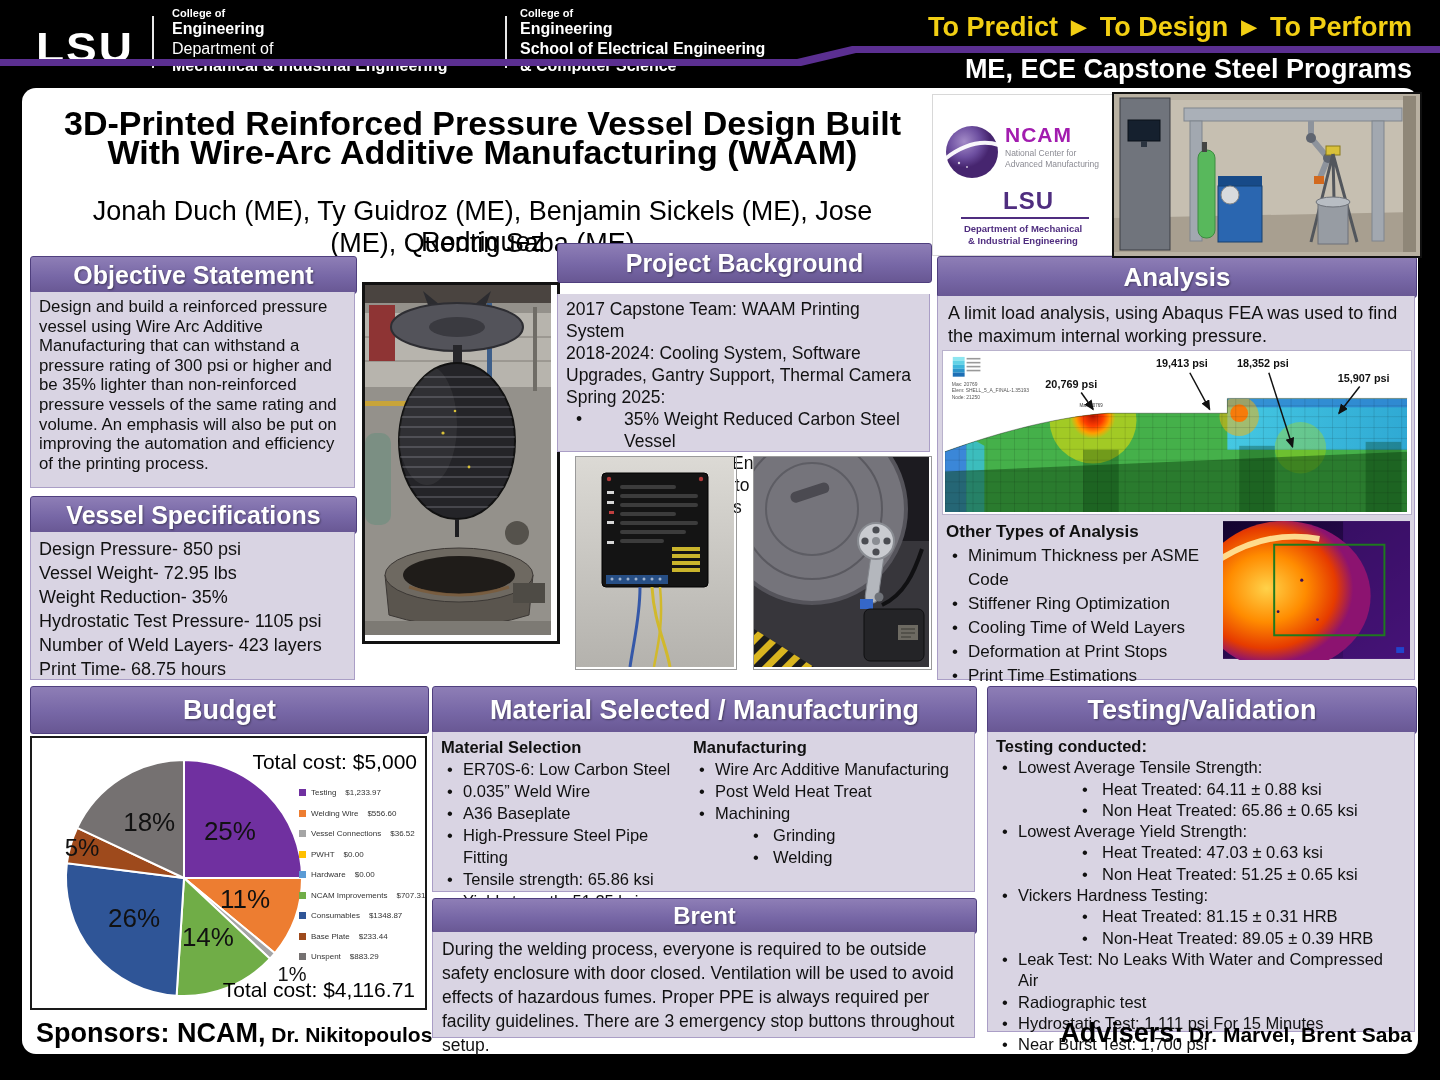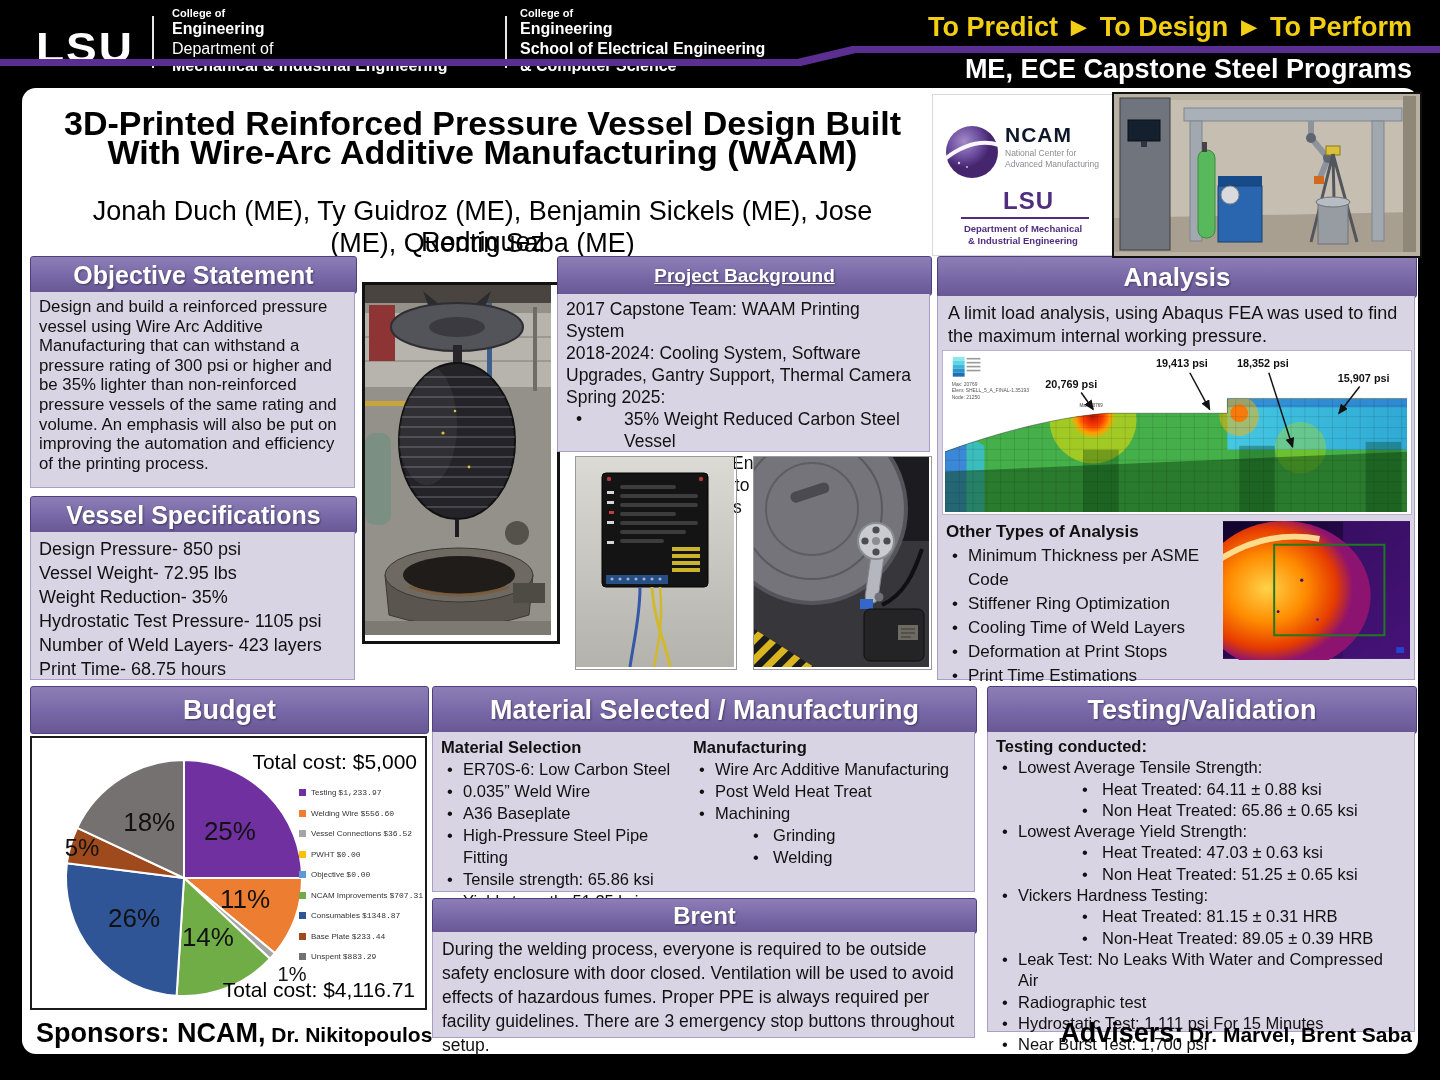--- a/index.html
+++ b/index.html
@@ -24,37 +24,37 @@
   .sheet{position:absolute;left:22px;top:88px;width:1396px;height:966px;background:#fff;border-radius:14px;z-index:1;}
 
   
   .title-l1,.title-l2{position:absolute;left:30px;width:905px;text-align:center;font-weight:700;font-size:34px;color:#000;z-index:2;}
   .title-l1{top:104px;} .title-l2{top:133px;}
   .authors{position:absolute;left:30px;width:905px;text-align:center;font-size:27px;color:#000;z-index:2;}
   .a1{top:196px;} .a2{top:228px;}
 
   
   .ncam-box{position:absolute;left:932px;top:94px;width:180px;height:160px;background:#fff;z-index:3;border:1px solid #d8d8d8;}
-  .ncam-name{position:absolute;left:72px;top:28px;font-size:21px;font-weight:700;color:#0f172a;letter-spacing:1px;}
+  .ncam-name{position:absolute;left:72px;top:28px;font-size:21px;font-weight:700;color:#a21caf;letter-spacing:1px;}
   .ncam-sub{position:absolute;left:72px;top:53px;font-size:8.5px;color:#8b8b93;line-height:1.25;}
   .ncam-lsu{position:absolute;left:70px;top:92px;font-size:24px;font-weight:800;color:#4f2d7f;letter-spacing:1px;}
   .ncam-rule{position:absolute;left:28px;top:122px;width:128px;height:2px;background:#4f2d7f;}
   .ncam-dept{position:absolute;left:0;top:128px;width:180px;text-align:center;font-size:9.5px;font-weight:700;color:#4f2d7f;line-height:1.25;}
 
   
   .p-hdr{position:absolute;background:linear-gradient(180deg,#8e7eb6 0%,#7767a6 55%,#685793 100%);
          border:1px solid #4f3f7e;border-radius:3px;color:#fff;font-weight:700;text-align:center;
          text-shadow:1px 1px 2px rgba(0,0,0,.4);z-index:2;}
   .p-body{position:absolute;background:#d9d4e3;border:1px solid #aa9ec6;border-top:none;z-index:2;box-sizing:border-box;}
 
   .hdr-obj{left:30px;top:256px;width:325px;height:36px;font-size:25px;line-height:36px;}
   .body-obj{left:30px;top:292px;width:325px;height:196px;font-size:16.8px;line-height:19.6px;padding:5px 8px;}
   .hdr-vs{left:30px;top:496px;width:325px;height:36px;font-size:25px;line-height:36px;}
   .body-vs{left:30px;top:532px;width:325px;height:148px;font-size:18px;line-height:24px;padding:5px 8px;}
-  .hdr-pb{left:557px;top:256px;width:373px;height:38px;font-size:19px;line-height:38px;text-decoration:underline;}
+  .hdr-pb{left:557px;top:243px;width:373px;height:38px;font-size:25px;line-height:38px;}
   .body-pb{left:557px;top:294px;width:373px;height:158px;font-size:17.5px;line-height:22px;padding:4px 8px;}
   .hdr-an{left:937px;top:256px;width:478px;height:40px;font-size:26px;line-height:40px;}
   .body-an{left:937px;top:296px;width:478px;height:384px;font-size:18px;line-height:23px;padding:4px 8px;}
   .hdr-bu{left:30px;top:686px;width:397px;height:46px;font-size:27px;line-height:46px;}
   .hdr-ma{left:432px;top:686px;width:543px;height:46px;font-size:27px;line-height:46px;}
   .body-ma{left:432px;top:732px;width:543px;height:160px;font-size:16.5px;line-height:22px;padding:4px 8px;}
   .hdr-sa{left:432px;top:898px;width:543px;height:34px;font-size:24px;line-height:34px;}
   .body-sa{left:432px;top:932px;width:543px;height:106px;font-size:17.5px;line-height:24px;padding:5px 9px;}
   .hdr-te{left:987px;top:686px;width:428px;height:46px;font-size:27px;line-height:46px;}
   .body-te{left:987px;top:732px;width:428px;height:300px;font-size:16.5px;line-height:21.3px;padding:4px 8px;}
@@ -80,21 +80,21 @@
   .thermal{position:absolute;left:285px;top:224px;width:187px;height:140px;}
 
   
   .chart-box{position:absolute;left:30px;top:736px;width:397px;height:274px;background:#fff;border:2.5px solid #1a1a1a;z-index:2;box-sizing:border-box;}
   .total-top{position:absolute;right:8px;top:12px;font-size:21px;color:#000;}
   .total-bot{position:absolute;right:10px;bottom:6px;font-size:21px;color:#000;}
   #pie-svg{position:absolute;left:2px;top:0px;}
   #budget-legend{position:absolute;right:6px;top:50px;width:128px;}
   .leg-row{display:flex;align-items:center;margin-bottom:11.5px;font-size:8px;color:#333;white-space:nowrap;padding-left:8px;}
   .leg-swatch{width:7px;height:7px;margin-right:5px;flex:0 0 7px;}
-  .leg-amt{margin-left:2px;font-family:Liberation Mono, monospace;}
+  .leg-amt{margin-left:9px;}
 
   
   .photo{position:absolute;z-index:2;overflow:hidden;}
   .ph-vessel{left:362px;top:282px;width:192px;height:356px;border:3px solid #121212;}
   .ph-ctrl{left:575px;top:456px;width:160px;height:212px;border:1px solid #9a9a9a;}
   .ph-enc{left:753px;top:456px;width:177px;height:212px;border:1px solid #9a9a9a;}
   .ph-cad{left:1112px;top:92px;width:306px;height:162px;border:2px solid #111;z-index:4;background:#b9b1a2;}
 
   
   .sponsors{position:absolute;left:36px;top:1018px;z-index:2;white-space:nowrap;}
@@ -500,21 +500,21 @@
         <span class="leg-name">Vessel Connections</span>
         <span class="leg-amt">$36.52</span>
       </div>
       <div class="leg-row">
         <span class="leg-swatch" style="background: rgb(255, 192, 0);"></span>
         <span class="leg-name">PWHT</span>
         <span class="leg-amt">$0.00</span>
       </div>
       <div class="leg-row">
         <span class="leg-swatch" style="background: rgb(91, 155, 213);"></span>
-        <span class="leg-name">Objective</span>
+        <span class="leg-name">Hardware</span>
         <span class="leg-amt">$0.00</span>
       </div>
       <div class="leg-row">
         <span class="leg-swatch" style="background: rgb(112, 173, 71);"></span>
         <span class="leg-name">NCAM Improvements</span>
         <span class="leg-amt">$707.31</span>
       </div>
       <div class="leg-row">
         <span class="leg-swatch" style="background: rgb(47, 85, 151);"></span>
         <span class="leg-name">Consumables</span>

